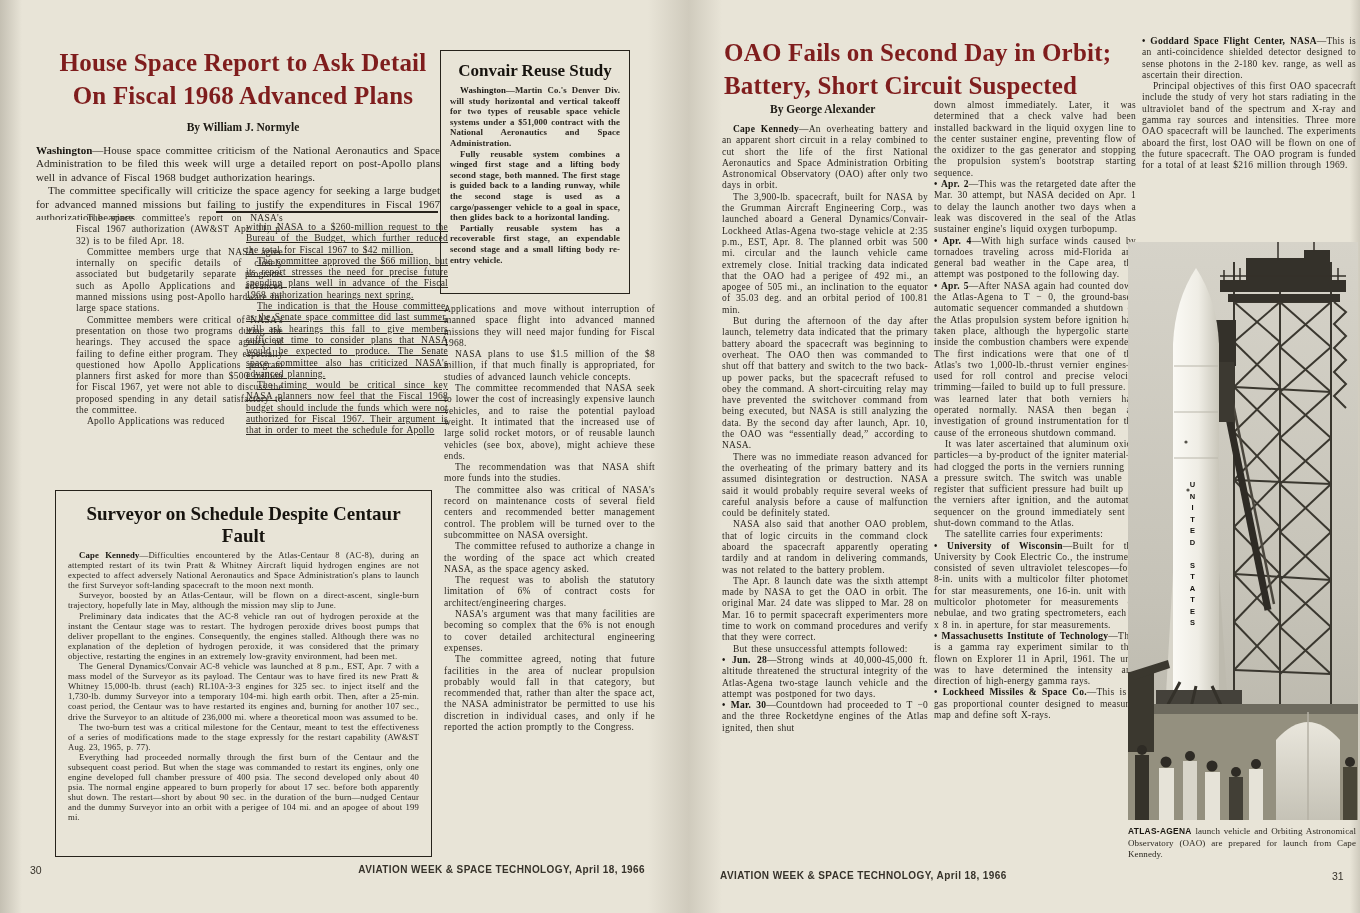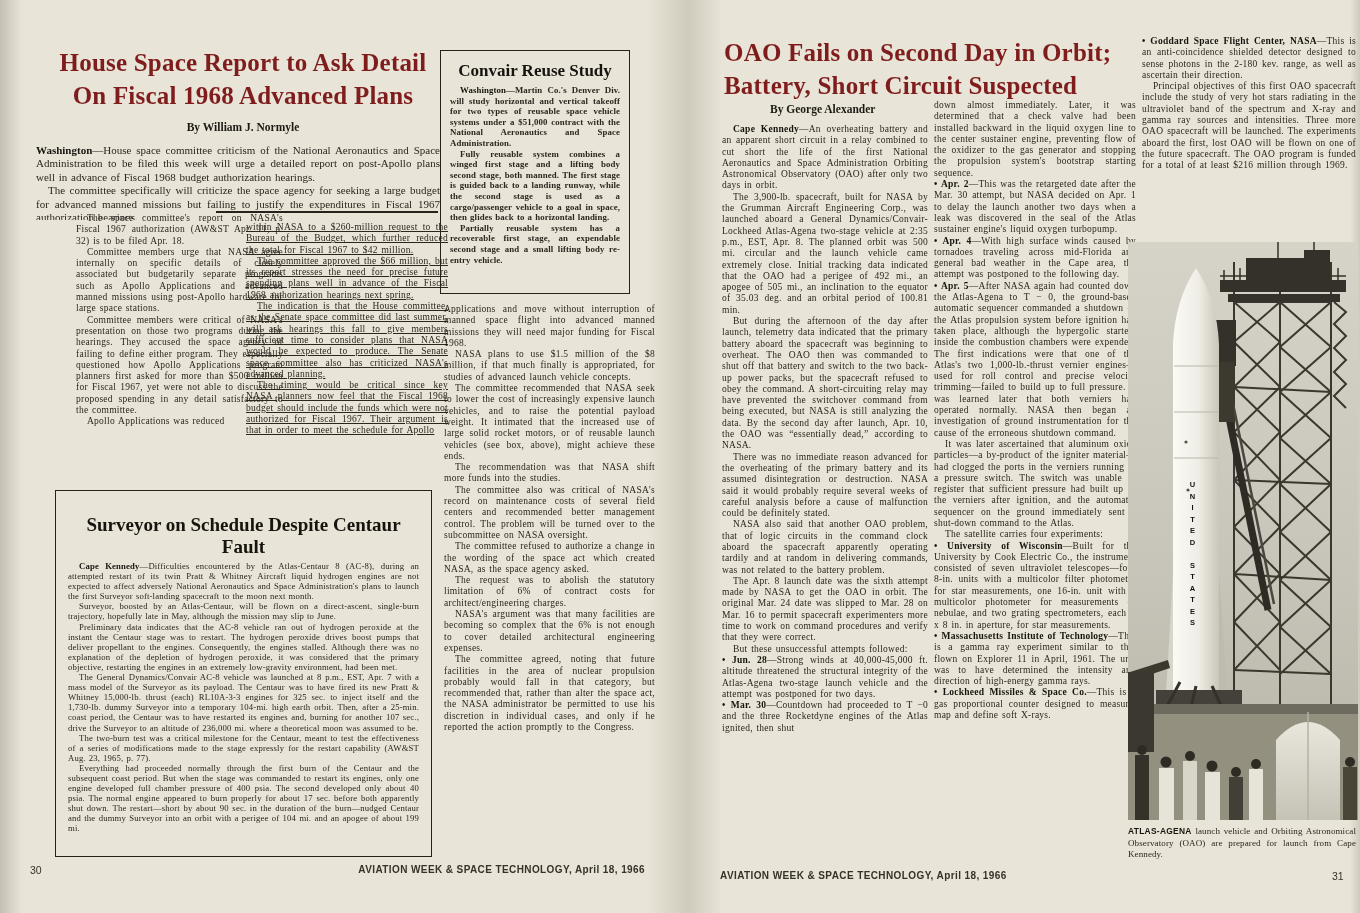--- a/index.html
+++ b/index.html
@@ -91,21 +91,21 @@
         <p>NASA plans to use $1.5 million of the $8 million, if that much finally is appropriated, for studies of advanced launch vehicle concepts.</p>
         <p>The committee recommended that NASA seek to lower the cost of increasingly expensive launch vehicles, and to raise the potential payload weight. It intimated that the increased use of large solid rocket motors, or of reusable launch vehicles (see box, above), might achieve these ends.</p>
         <p>The recommendation was that NASA shift more funds into the studies.</p>
         <p>The committee also was critical of NASA's record on maintenance costs of several field centers and recommended better management control. The problem will be turned over to the subcommittee on NASA oversight.</p>
         <p>The committee refused to authorize a change in the wording of the space act which created NASA, as the space agency asked.</p>
         <p>The request was to abolish the statutory limitation of 6% of contract costs for architect/engineering charges.</p>
         <p>NASA's argument was that many facilities are becoming so complex that the 6% is not enough to cover detailed architectural engineering expenses.</p>
         <p>The committee agreed, noting that future facilities in the area of nuclear propulsion probably would fall in that category, but recommended that, rather than alter the space act, the NASA administrator be permitted to use his discretion in individual cases, and only if he reported the action promptly to the Congress.</p>
       </div>
 
-    <div class="abs nbox sbox" style="left:55px;top:490px;width:377px;height:367px;padding:19px 12px;box-sizing:border-box;overflow:hidden;">
+    <div class="abs nbox sbox" style="left:55px;top:490px;width:377px;height:367px;padding:8px 12px;box-sizing:border-box;overflow:hidden;">
       <div class="boxtitle">Surveyor on Schedule Despite Centaur Fault</div>
       <div class="boxtext">
           <p><b>Cape Kennedy</b>—Difficulties encountered by the Atlas-Centaur 8 (AC-8), during an attempted restart of its twin Pratt &amp; Whitney Aircraft liquid hydrogen engines are not expected to affect adversely National Aeronautics and Space Administration's plans to launch the first Surveyor soft-landing spacecraft to the moon next month.</p>
           <p>Surveyor, boosted by an Atlas-Centaur, will be flown on a direct-ascent, single-burn trajectory, hopefully late in May, although the mission may slip to June.</p>
           <p>Preliminary data indicates that the AC-8 vehicle ran out of hydrogen peroxide at the instant the Centaur stage was to restart. The hydrogen peroxide drives boost pumps that deliver propellant to the engines. Consequently, the engines stalled. Although there was no explanation of the depletion of hydrogen peroxide, it was considered that the primary objective, restarting the engines in an extremely low-gravity environment, had been met.</p>
           <p>The General Dynamics/Convair AC-8 vehicle was launched at 8 p.m., EST, Apr. 7 with a mass model of the Surveyor as its payload. The Centaur was to have fired its new Pratt &amp; Whitney 15,000-lb. thrust (each) RL10A-3-3 engines for 325 sec. to inject itself and the 1,730-lb. dummy Surveyor into a temporary 104-mi. high earth orbit. Then, after a 25-min. coast period, the Centaur was to have restarted its engines and, burning for another 107 sec., drive the Surveyor to an altitude of 236,000 mi. where a theoretical moon was assumed to be.</p>
           <p>The two-burn test was a critical milestone for the Centaur, meant to test the effectiveness of a series of modifications made to the stage expressly for the restart capability (AW&amp;ST Aug. 23, 1965, p. 77).</p>
           <p>Everything had proceeded normally through the first burn of the Centaur and the subsequent coast period. But when the stage was commanded to restart its engines, only one engine developed full chamber pressure of 400 psia. The second developed only about 40 psia. The normal engine appeared to burn properly for about 17 sec. before both apparently shut down. The restart—short by about 90 sec. in the duration of the burn—nudged Centaur and the dummy Surveyor into an orbit with a perigee of 104 mi. and an apogee of about 199 mi.</p>
         </div>
     </div>

